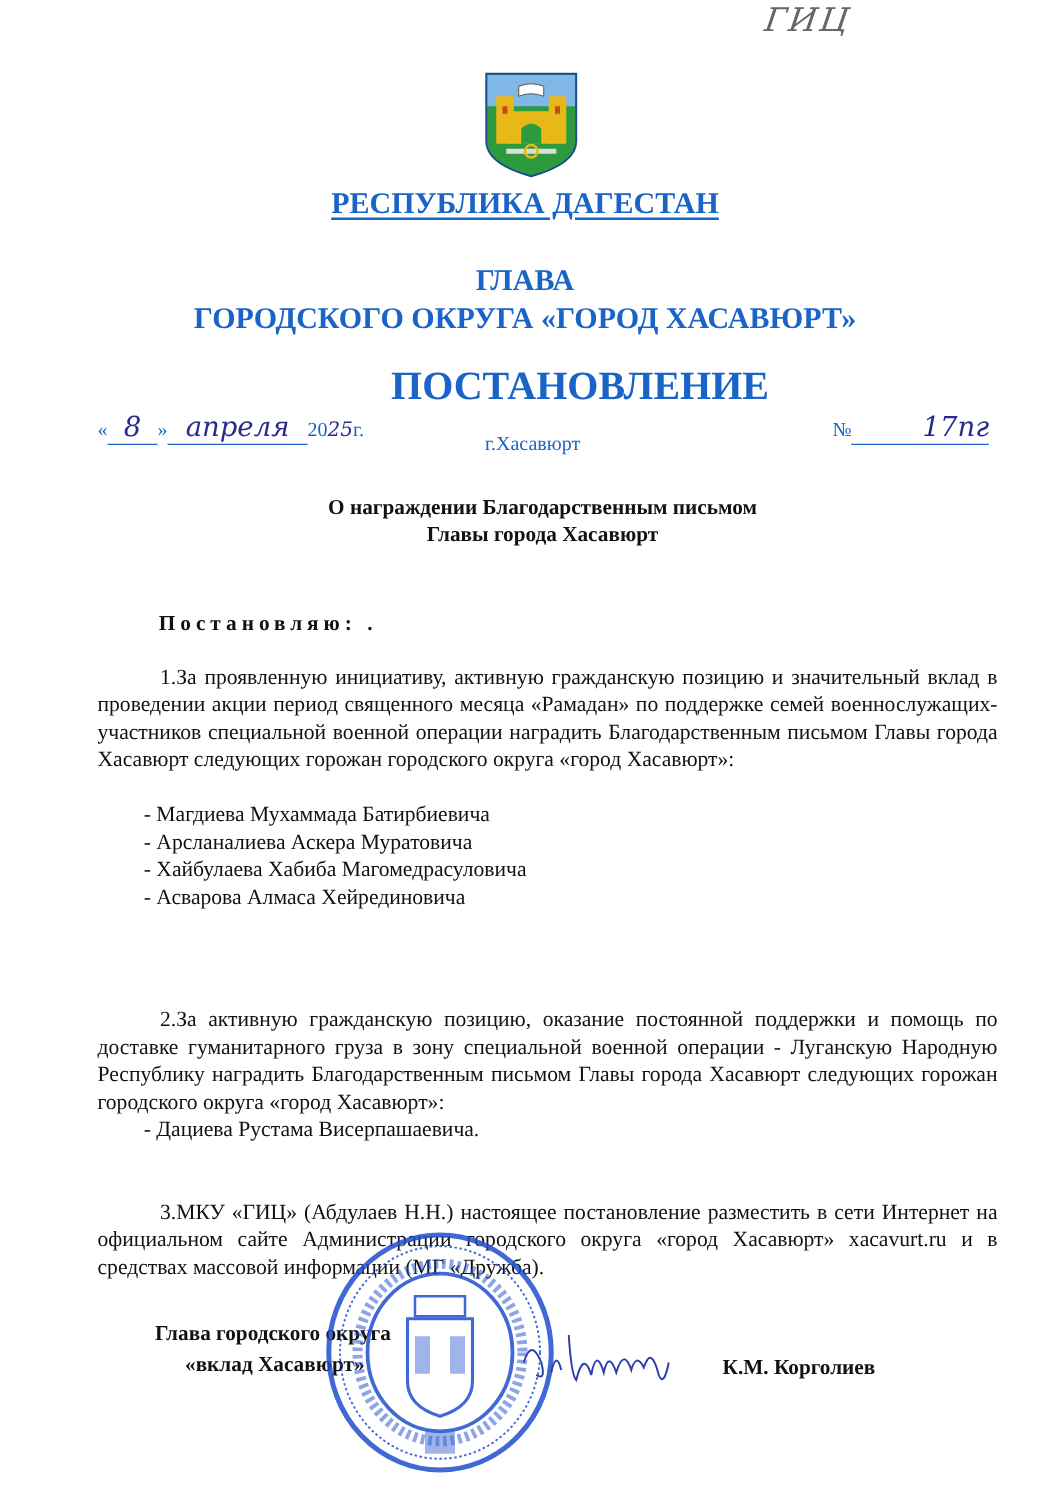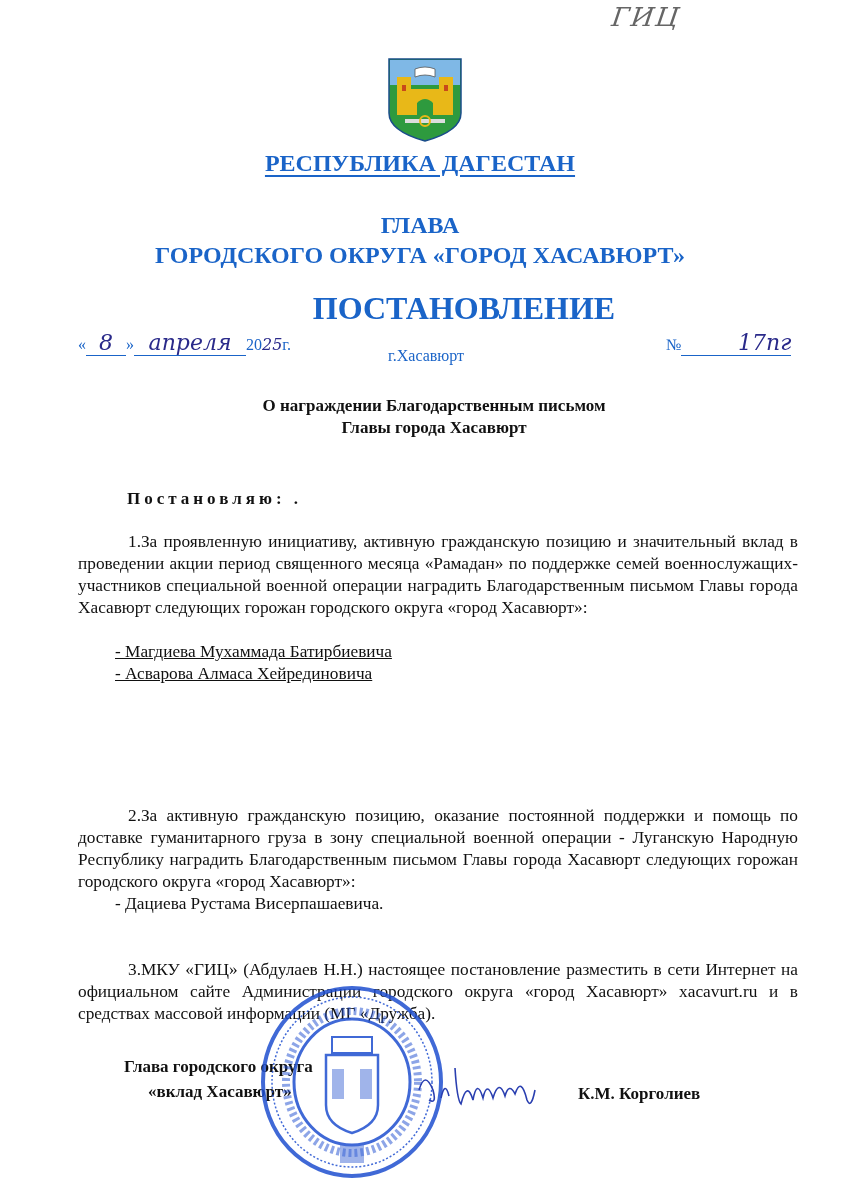--- a/index.html
+++ b/index.html
@@ -20,21 +20,21 @@
   .uline { display: inline-block; border-bottom: 1px solid #1a64c8; text-align: center; }
   .city { position: absolute; left: 310px; top: 4px; margin-top: 13px; }
   .num { position: absolute; left: 588px; top: 0px; }
   .subject { left: 0; width: 868px; top: 395px; text-align: center; font-weight: bold; font-size: 17px; line-height: 22px; }
   .postan { left: 127px; top: 489px; font-weight: bold; font-size: 17px; letter-spacing: 4px; }
   .para { left: 78px; width: 720px; font-size: 17.3px; line-height: 22px; text-align: justify; }
   .para .first { text-indent: 50px; }
   .list { left: 115px; font-size: 17.3px; line-height: 22px; }
   .list div { white-space: nowrap; }
   .p1 { top: 531px; }
-  .l1 { top: 641px; text-decoration: underline; }
+  .l1 { top: 641px; }
   .p2 { top: 805px; }
   .l2 { top: 893px; }
   .p3 { top: 959px; }
   .sign1 { left: 124px; top: 1057px; font-weight: bold; font-size: 17px; }
   .sign2 { left: 148px; top: 1082px; font-weight: bold; font-size: 17px; }
   .signame { left: 578px; top: 1084px; font-weight: bold; font-size: 17px; }
   .stamp { left: 260px; top: 985px; width: 185px; height: 195px; opacity: 0.85; }
   .signature { left: 415px; top: 1060px; width: 130px; height: 60px; }
 </style>
 </head>
@@ -72,20 +72,22 @@
   <div>Главы города Хасавюрт</div>
 </div>
 
 <div class="abs postan">Постановляю:  .</div>
 
 <div class="abs para p1">
     <div class="first">1.За проявленную инициативу, активную гражданскую позицию и значительный вклад в проведении акции период священного месяца «Рамадан» по поддержке семей военнослужащих-участников специальной военной операции наградить Благодарственным письмом Главы города Хасавюрт следующих горожан городского округа «город Хасавюрт»:</div>
   </div>
 <div class="abs list l1">
   <div>- Магдиева Мухаммада Батирбиевича</div>
+  <div>- Арсланалиева Аскера Муратовича</div>
+  <div>- Хайбулаева Хабиба Магомедрасуловича</div>
   <div>- Асварова Алмаса Хейрединовича</div>
 </div>
 
 <div class="abs para p2">
     <div class="first">2.За активную гражданскую позицию, оказание постоянной поддержки и помощь по доставке гуманитарного груза в зону специальной военной операции - Луганскую Народную Республику наградить Благодарственным письмом Главы города Хасавюрт следующих горожан городского округа «город Хасавюрт»:</div>
   </div>
 <div class="abs list l2">
   <div>- Дациева Рустама Висерпашаевича.</div>
 </div>
 

